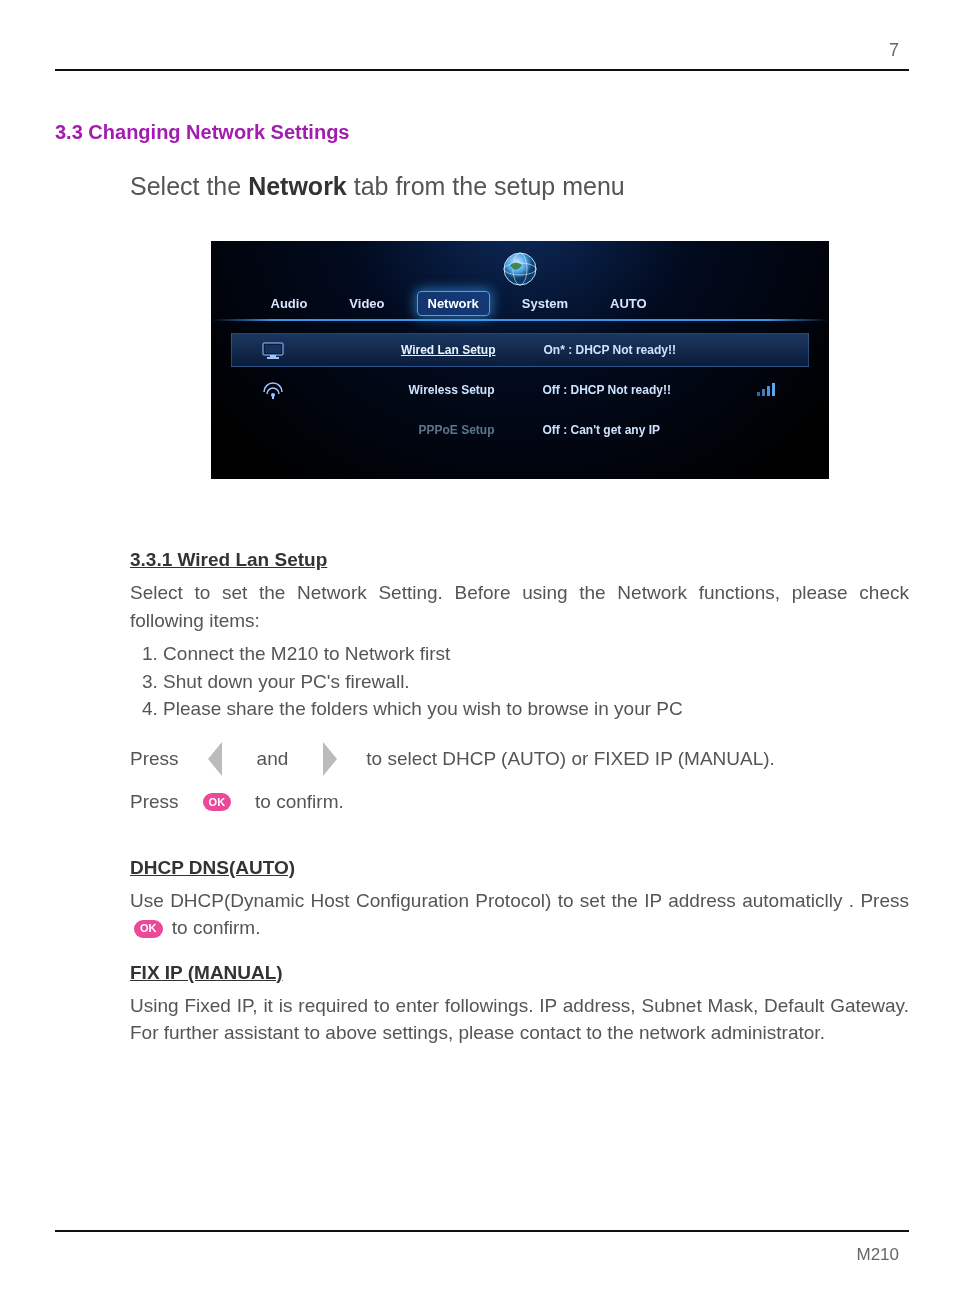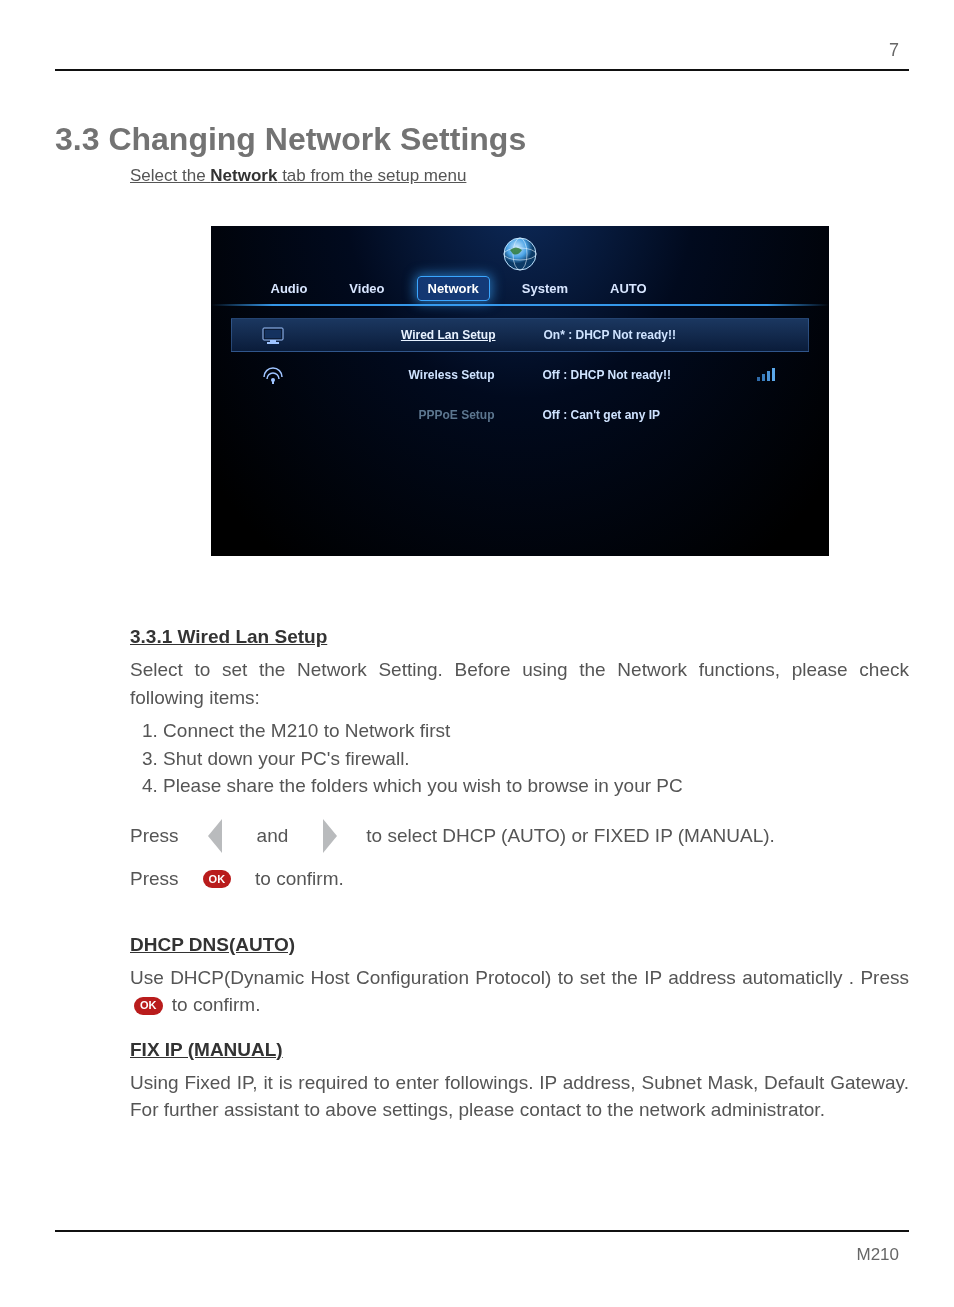--- a/index.html
+++ b/index.html
@@ -1,45 +1,45 @@
 <!DOCTYPE html>
 <html><head>
   <meta charset="utf-8">
   <style>
     * { box-sizing: border-box; margin: 0; padding: 0; }
     body { width: 954px; height: 1307px; background: #fff; font-family: Arial, Helvetica, sans-serif; color: #333; position: relative; }
     .page { padding: 40px 45px 0 55px; }
     .page-number { text-align: right; font-size: 18px; color: #666; margin-bottom: 8px; padding-right: 10px;}
     .top-rule { border-bottom: 2px solid #111; margin-bottom: 50px; }
-    .section-title { font-size: 32px; font-weight: bold; color: #737373; margin-bottom: 8px; }
+    .section-title { font-size: 20px; font-weight: bold; color: #a21caf; margin-bottom: 28px; }
     .body { margin-left: 75px; }
-    .intro { font-size: 17px; color: #555; margin-bottom: 40px; text-decoration: underline; }
+    .intro { font-size: 25px; color: #555; margin-bottom: 40px; }
     .intro b { color: #333; }
-    .screenshot { width: 618px; height: 330px; margin: 0 auto 70px auto; background: radial-gradient(ellipse at 50% -10%, #0d2a5a 0%, #010a1e 40%, #000 90%); position: relative; overflow: hidden; }
+    .screenshot { width: 618px; height: 238px; margin: 0 auto 70px auto; background: radial-gradient(ellipse at 50% -10%, #0d2a5a 0%, #010a1e 40%, #000 90%); position: relative; overflow: hidden; }
     .globe-wrap { position: absolute; left: 50%; top: 6px; transform: translateX(-50%); }
     .tabbar { display: flex; align-items: center; gap: 22px; position: absolute; top: 50px; left: 50px; }
     .tab { color: #d8e6ff; font-size: 13px; font-weight: bold; padding: 4px 10px; }
     .tab.active { color: #fff; border: 1px solid #3aa6ff; border-radius: 4px; background: rgba(30,80,160,.6); box-shadow: 0 0 12px 2px rgba(58,166,255,.6); }
     .divider { position: absolute; left: 0; right: 0; top: 78px; height: 2px; background: linear-gradient(90deg, rgba(58,166,255,0) 0%, rgba(58,166,255,.9) 10%, rgba(58,166,255,.9) 90%, rgba(58,166,255,0) 100%); }
     .row { position: absolute; left: 20px; right: 20px; height: 34px; display: flex; align-items: center; padding: 12px 20px; }
     .row.r1 { top: 92px; background: linear-gradient(180deg,#1b3760,#0a1c3a); border: 1px solid rgba(100,160,240,.3); }
     .row.r2 { top: 132px; }
     .row.r3 { top: 172px; }
     .row-icon { width: 44px; display:flex; justify-content:center; }
     .row-left { flex: 0 0 230px; text-align: right; padding-right: 30px; color: #cfe3ff; font-size: 12px; font-weight: bold; }
     .row.r1 .row-left { text-decoration: underline; color: #e8f2ff; }
     .row.r3 .row-left { color: #5c768f; }
     .row-right { flex: 1; color: #cfe3ff; font-size: 12px; font-weight: bold; padding-left: 18px; }
     .wifi-bars { position: absolute; right: 30px; }
     .subtitle { font-size: 19px; font-weight: bold; color: #333; margin-bottom: 8px; text-decoration: underline; }
     .paragraph { font-size: 19px; color: #555; line-height: 1.45; text-align: justify; margin-bottom: 6px; }
     .list { font-size: 19px; color: #555; line-height: 1.45; margin: 0 0 16px 12px; }
     .press-line { display: flex; align-items: center; font-size: 19px; color: #555; margin: 10px 0 12px 0; gap: 24px; }
     .arrow-btn { width: 30px; height: 40px; display:flex; align-items:center; justify-content:center; }
-    .ok-btn { background: #b91c1c; color: #fff; font-size: 11px; font-weight: bold; padding: 2px 6px; border-radius: 10px; display:inline-flex; align-items:center; justify-content:center; height:18px; }
+    .ok-btn { background: #ec4899; color: #fff; font-size: 11px; font-weight: bold; padding: 2px 6px; border-radius: 10px; display:inline-flex; align-items:center; justify-content:center; height:18px; }
     .section-gap { height: 32px; }
     .bottom-rule { position: absolute; left: 55px; right: 45px; bottom: 75px; border-top: 2px solid #111; }
     .footer-model { position: absolute; right: 55px; bottom: 42px; font-size: 17px; color: #666; }
   </style>
 </head>
 <body>
 
 <div class="page">
   <div class="page-number">7</div>
   <div class="top-rule"></div>

